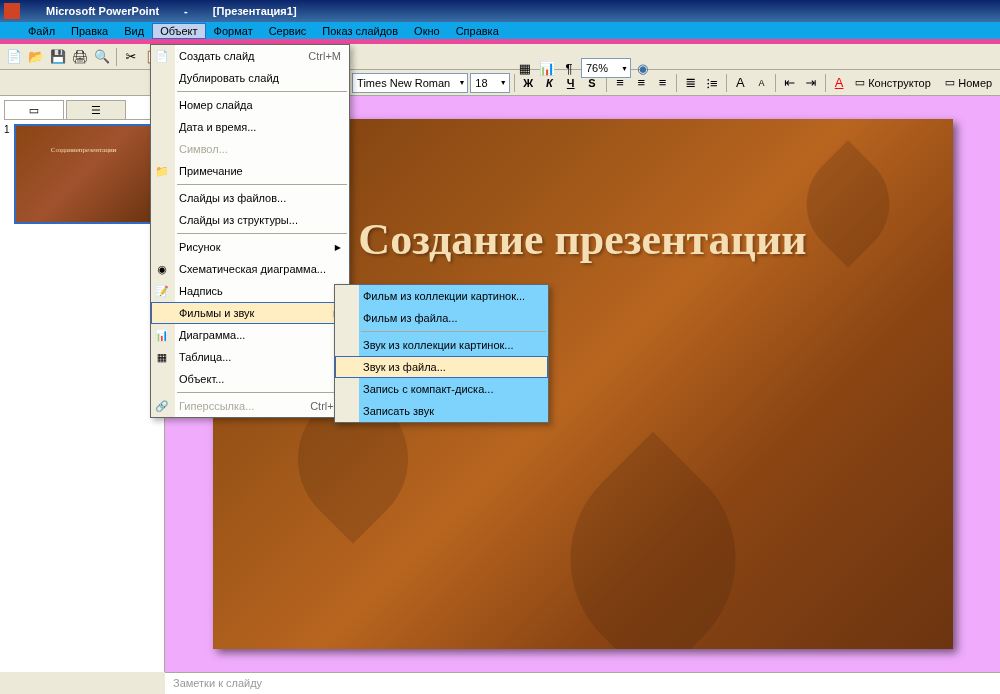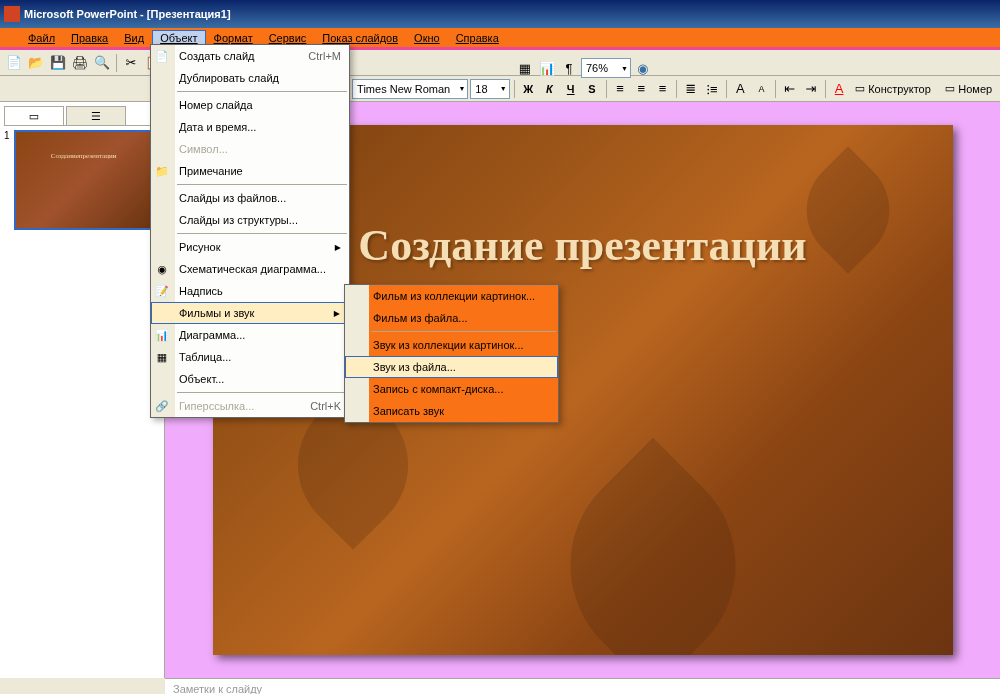--- a/index.html
+++ b/index.html
@@ -1,19 +1,19 @@
 <!DOCTYPE html>
 <html><head>
 <meta charset="utf-8">
 <style>
 * { margin: 0; padding: 0; box-sizing: border-box; font-family: Tahoma, sans-serif; font-size: 11px; }
 body { background: #ece9d8; width: 1000px; height: 694px; overflow: hidden; position: relative; }
-.titlebar { background: linear-gradient(to bottom, #0a246a, #3a6ea5); color: white; height: 28px; display: flex; align-items: center; padding: 0 4px; font-weight: bold; font-size: 12px; }
+.titlebar { background: linear-gradient(to bottom, #0a246a, #3a6ea5); color: white; height: 22px; display: flex; align-items: center; padding: 0 4px; font-weight: bold; font-size: 12px; gap: 22px; }
 .titlebar-icon { width: 16px; height: 16px; background: #d04423; margin-right: 4px; display: inline-block; }
-.menubar { background: #f97316; height: 22px; display: flex; align-items: center; border-bottom: 3px solid #ec4899; padding-left: 20px; text-decoration: underline; }
+.menubar { background: #0ea5e9; height: 22px; display: flex; align-items: center; border-bottom: 5px solid #ec4899; padding-left: 20px; }
 .menubar-item { padding: 2px 8px; cursor: pointer; color: #000; }
 .menubar-item.active { background: #c1d2ee; border: 1px solid #316ac5; padding: 1px 7px; }
 .toolbar { background: #ece9d8; height: 26px; display: flex; align-items: center; border-bottom: 1px solid #aca899; padding: 0 4px; gap: 2px; }
 .toolbar-icon { width: 20px; height: 20px; display: inline-flex; align-items: center; justify-content: center; cursor: pointer; font-size: 13px; }
 .toolbar-sep { width: 1px; height: 18px; background: #aca899; margin: 0 2px; }
 .toolbar2 { background: #ece9d8; height: 26px; display: flex; align-items: center; border-bottom: 1px solid #aca899; padding: 0 4px; gap: 2px; }
 .dropdown { border: 1px solid #7f9db9; background: white; height: 20px; padding: 0 16px 0 4px; display: inline-flex; align-items: center; position: relative; }
 .dropdown::after { content: "▼"; position: absolute; right: 2px; font-size: 7px; color: #000; }
 .font-dropdown { width: 120px; }
 .size-dropdown { width: 40px; }
@@ -37,21 +37,21 @@
 .slide-title { color: #f5deb3; font-family: Georgia, 'Times New Roman', serif; font-size: 44px; font-weight: bold; text-align: center; padding-top: 95px; text-shadow: 2px 2px 3px rgba(0,0,0,0.3); }
 .menu-dropdown { position: absolute; top: 44px; left: 150px; width: 200px; background: #fdfdfb; border: 1px solid #666; box-shadow: 3px 3px 6px rgba(0,0,0,0.3); z-index: 100; }
 .menu-iconcol { position: absolute; left: 0; top: 0; bottom: 0; width: 24px; background: #efecdb; }
 .menu-item { height: 22px; display: flex; align-items: center; padding-left: 28px; padding-right: 8px; position: relative; cursor: pointer; }
 .menu-item.disabled { color: #aca899; }
 .menu-item.highlighted { background: #ffeec2; border: 1px solid #316ac5; padding-left: 27px; text-align: center; }
 .menu-item .shortcut { margin-left: auto; color: #666; }
 .menu-item .arrow { margin-left: auto; font-size: 8px; }
 .menu-sep { height: 1px; background: #aca899; margin: 2px 2px 2px 26px; }
 .menu-icon { position: absolute; left: 3px; width: 16px; height: 16px; display: flex; align-items: center; justify-content: center; font-size: 11px; }
-.submenu { position: absolute; top: 284px; left: 344px; width: 215px; background: #f97316; border: 1px solid #666; box-shadow: 3px 3px 6px rgba(0,0,0,0.3); z-index: 101; }
+.submenu { position: absolute; top: 284px; left: 334px; width: 215px; background: #7dd3fc; border: 1px solid #666; box-shadow: 3px 3px 6px rgba(0,0,0,0.3); z-index: 101; }
 .notes-area { height: 26px; background: white; border-top: 1px solid #aca899; padding: 4px 8px; color: #999; margin-left: 165px; }
 .right-labels { margin-left: auto; display: flex; gap: 6px; align-items: center; }
 .design-btn { display: flex; align-items: center; gap: 3px; padding: 0 4px; cursor: pointer; }
 </style>
 </head>
 <body>
 
 <div class="titlebar">
   <span class="titlebar-icon"></span>
   <span>Microsoft PowerPoint</span>

